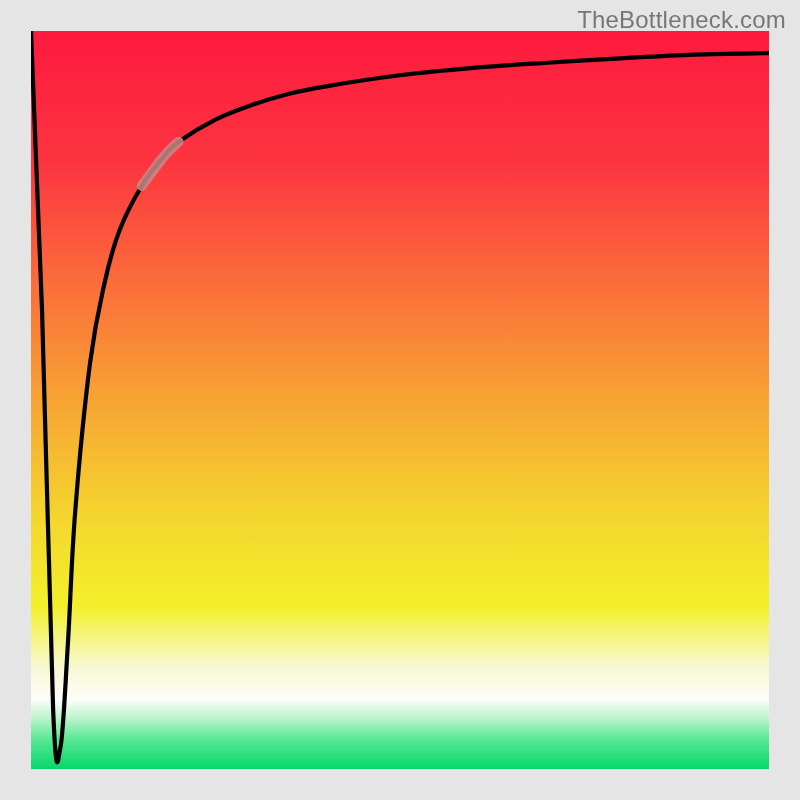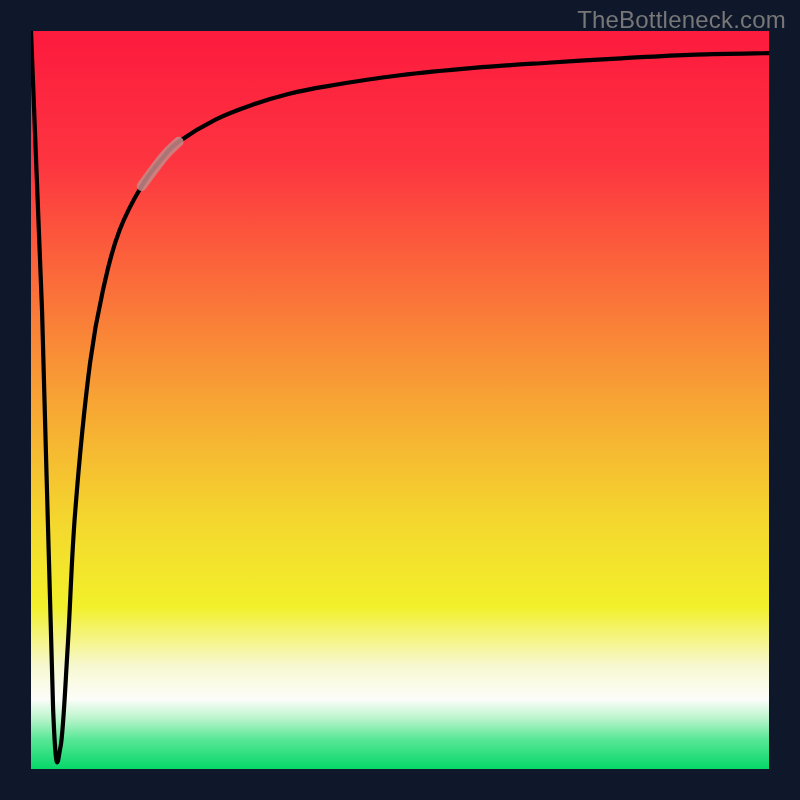--- a/index.html
+++ b/index.html
@@ -8,21 +8,21 @@
     width: 800px;
     height: 800px;
     overflow: hidden;
     background: #000;
     font-family: Arial, Helvetica, sans-serif;
   }
   .frame {
     position: relative;
     width: 800px;
     height: 800px;
-    background: #0f172a;
+    background: #e5e5e5;
   }
   .watermark {
     position: absolute;
     top: 6px;
     right: 14px;
     color: #777;
     font-size: 24px;
     font-weight: 500;
     letter-spacing: 0.2px;
     user-select: none;

